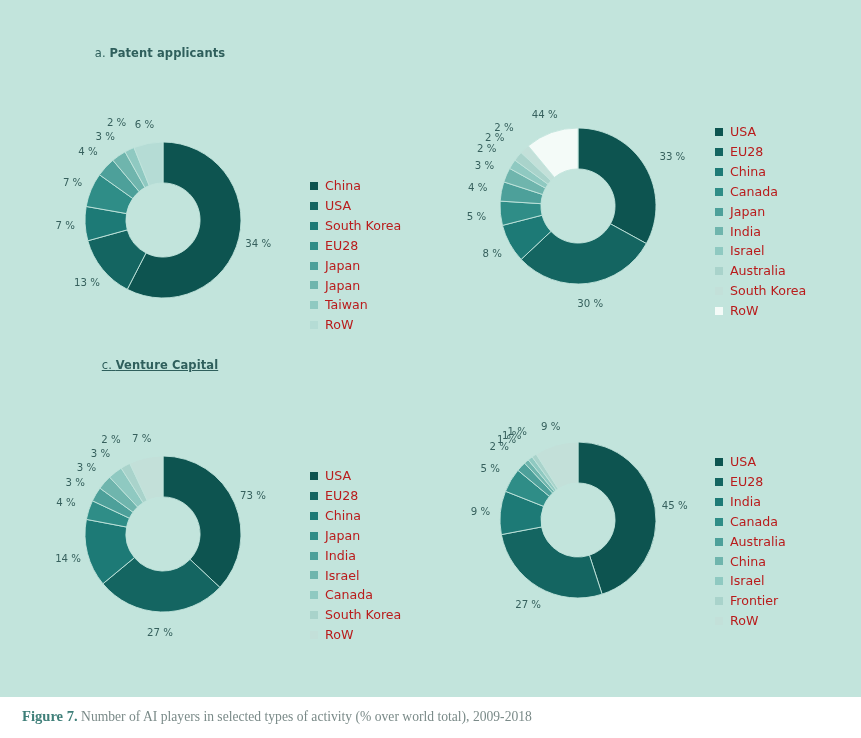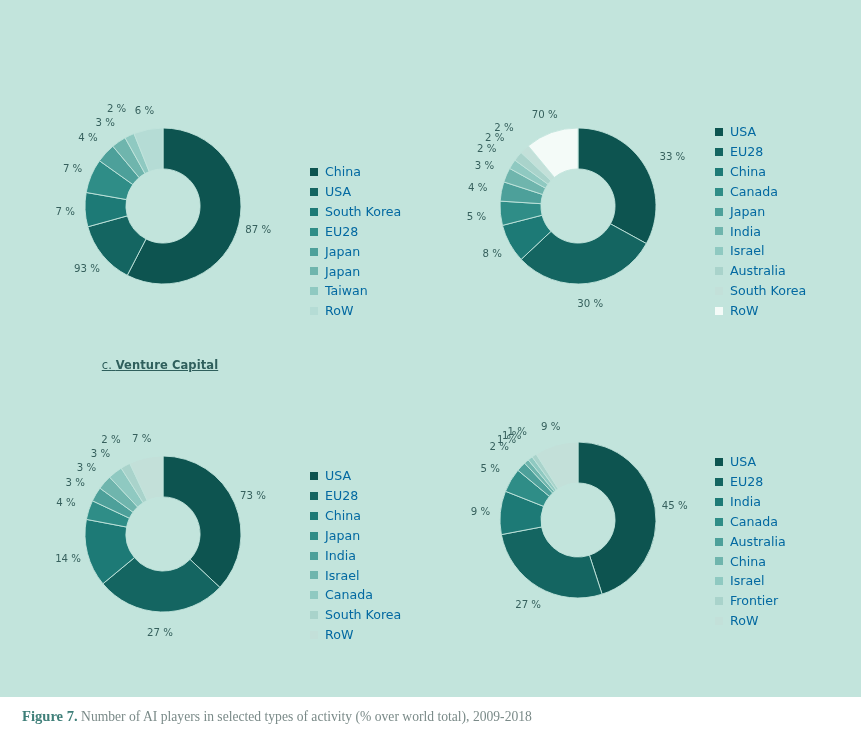--- a/index.html
+++ b/index.html
@@ -21,21 +21,21 @@
     letter-spacing:.1px;
     white-space:nowrap;
   }
   .chart-title .idx{font-weight:400;}
   .chart-title .name{font-weight:700;}
   .chart-body{position:relative;}
   .donut-wrap{position:absolute;left:0;top:0;}
   .legend{
     position:absolute;
     font-size:12.6px;
-    color:#0369a1;
+    color:#b91c1c;
     line-height:19.9px;
   }
   .legend-row{display:flex;align-items:center;white-space:nowrap;}
   .legend-swatch{
     width:8px;height:8px;margin-right:7px;flex:0 0 auto;
     display:inline-block;
   }
   .legend-label{display:inline-block;}
   .pct-label{
     position:absolute;
@@ -60,20 +60,24 @@
     color:#3f7f79;
     font-size:14.6px;
   }
 </style>
 </head>
 <body>
 
 <div id="figure-panel">
 
   <div class="chart-block" id="chart-0" style="left: 10px; top: 46px; width: 431px;">
+    <div class="chart-title" style="width: 300px; margin-left: 0px;">
+      <span class="idx">a.</span>
+      <span class="name">Patent applicants</span>
+    </div>
     <div class="chart-body" style="height: 300px;">
       <div class="donut-wrap" style="width: 431px; height: 300px;"><svg width="431" height="300" viewBox="0 0 431 300">
             <path d="M 153 82 A 78 78 0 1 1 117.25833130526199 229.32916499508403 L 136.02270736999944 192.93135337266492 A 37.05 37.05 0 1 0 153 122.95 Z" fill="#0d5450" stroke="#c2e4dc" stroke-width="0.9"></path>
             <path d="M 117.25833130526199 229.32916499508403 A 78 78 0 0 1 77.82031163232453 180.78495746782278 L 117.28964802535415 169.8728547972158 A 37.05 37.05 0 0 0 136.02270736999944 192.93135337266492 Z" fill="#146561" stroke="#c2e4dc" stroke-width="0.9"></path>
             <path d="M 77.82031163232453 180.78495746782278 A 78 78 0 0 1 76.18499526504777 146.45544214197943 L 116.51287275089769 153.56633501744022 A 37.05 37.05 0 0 0 117.28964802535415 169.8728547972158 Z" fill="#1d7a76" stroke="#c2e4dc" stroke-width="0.9"></path>
             <path d="M 76.18499526504777 146.45544214197943 A 78 78 0 0 1 89.46307574007379 114.75556105344658 L 122.81996097653504 138.50889150038714 A 37.05 37.05 0 0 0 116.51287275089769 153.56633501744022 Z" fill="#2f8d87" stroke="#c2e4dc" stroke-width="0.9"></path>
             <path d="M 89.46307574007379 114.75556105344658 A 78 78 0 0 1 102.86256644444993 100.24853343671973 L 129.18471906111373 131.61805338244187 A 37.05 37.05 0 0 0 122.81996097653504 138.50889150038714 Z" fill="#4da09a" stroke="#c2e4dc" stroke-width="0.9"></path>
             <path d="M 102.86256644444993 100.24853343671973 A 78 78 0 0 1 115.07665458416349 91.83974858855674 L 134.98641092747766 127.62388057956446 A 37.05 37.05 0 0 0 129.18471906111373 131.61805338244187 Z" fill="#6fb5ad" stroke="#c2e4dc" stroke-width="0.9"></path>
             <path d="M 115.07665458416349 91.83974858855674 A 78 78 0 0 1 124.01032845849448 87.58730122474633 L 139.22990601778488 125.60396808175452 A 37.05 37.05 0 0 0 134.98641092747766 127.62388057956446 Z" fill="#8fc9c1" stroke="#c2e4dc" stroke-width="0.9"></path>
             <path d="M 124.01032845849448 87.58730122474633 A 78 78 0 0 1 152.99999999999997 82 L 153 122.95 A 37.05 37.05 0 0 0 139.22990601778488 125.60396808175452 Z" fill="#b5dcd5" stroke="#c2e4dc" stroke-width="0.9"></path>
@@ -105,22 +109,22 @@
           </div>
           <div class="legend-row">
             <span class="legend-swatch" style="background: rgb(143, 201, 193);"></span>
             <span class="legend-label">Taiwan</span>
           </div>
           <div class="legend-row">
             <span class="legend-swatch" style="background: rgb(181, 220, 213);"></span>
             <span class="legend-label">RoW</span>
           </div>
         </div>
-    <div class="pct-label" style="left: 248.238px; top: 183.104px;">87 %</div>
-        <div class="pct-label" style="left: 76.9376px; top: 221.794px;">93 %</div>
+    <div class="pct-label" style="left: 248.238px; top: 183.104px;">34 %</div>
+        <div class="pct-label" style="left: 76.9376px; top: 221.794px;">13 %</div>
         <div class="pct-label" style="left: 55.111px; top: 164.663px;">7 %</div>
         <div class="pct-label" style="left: 62.6093px; top: 122.138px;">7 %</div>
         <div class="pct-label" style="left: 78.0716px; top: 90.792px;">4 %</div>
         <div class="pct-label" style="left: 95.1599px; top: 75.985px;">3 %</div>
         <div class="pct-label" style="left: 106.582px; top: 62.4839px;">2 %</div>
         <div class="pct-label" style="left: 134.453px; top: 63.771px;">6 %</div>
       </div>
   </div>
 
   <div class="chart-block" id="chart-1" style="left: 430px; top: 46px; width: 431px;">
@@ -181,21 +185,21 @@
         </div>
     <div class="pct-label" style="left: 232.353px; top: 110.114px; margin-left: 10px;">33 %</div>
         <div class="pct-label" style="left: 160.283px; top: 257.227px;">30 %</div>
         <div class="pct-label" style="left: 62.1219px; top: 207.212px;">8 %</div>
         <div class="pct-label" style="left: 46.4527px; top: 169.599px;">5 %</div>
         <div class="pct-label" style="left: 47.8067px; top: 140.887px;">4 %</div>
         <div class="pct-label" style="left: 54.389px; top: 119.491px;">3 %</div>
         <div class="pct-label" style="left: 56.8126px; top: 102.131px;">2 %</div>
         <div class="pct-label" style="left: 64.7846px; top: 91.1582px;">2 %</div>
         <div class="pct-label" style="left: 74.0689px; top: 81.2714px;">2 %</div>
-        <div class="pct-label" style="left: 114.804px; top: 67.7937px;">70 %</div>
+        <div class="pct-label" style="left: 114.804px; top: 67.7937px;">44 %</div>
       </div>
   </div>
 
   <div class="chart-block" id="chart-2" style="left: 10px; top: 358px; width: 431px;">
     <div class="chart-title" style="width: 300px; margin-left: 0px; text-decoration: underline;">
       <span class="idx">c.</span>
       <span class="name">Venture Capital</span>
     </div>
     <div class="chart-body" style="height: 300px;">
       <div class="donut-wrap" style="width: 431px; height: 300px;"><svg width="431" height="300" viewBox="0 0 431 300">

